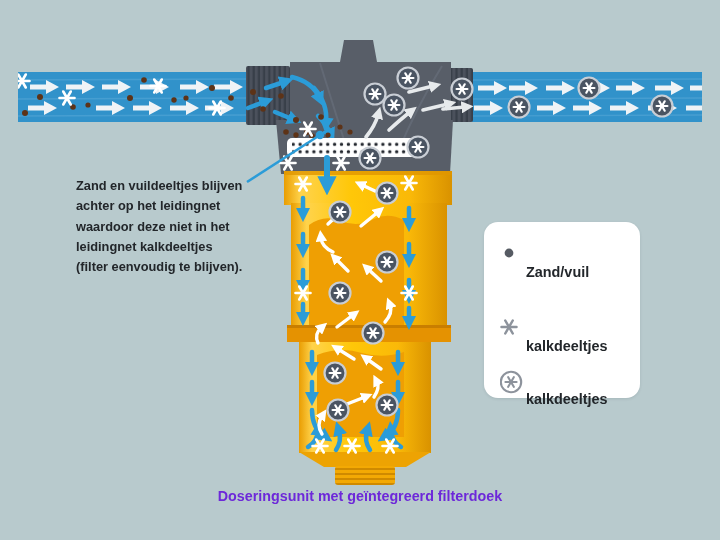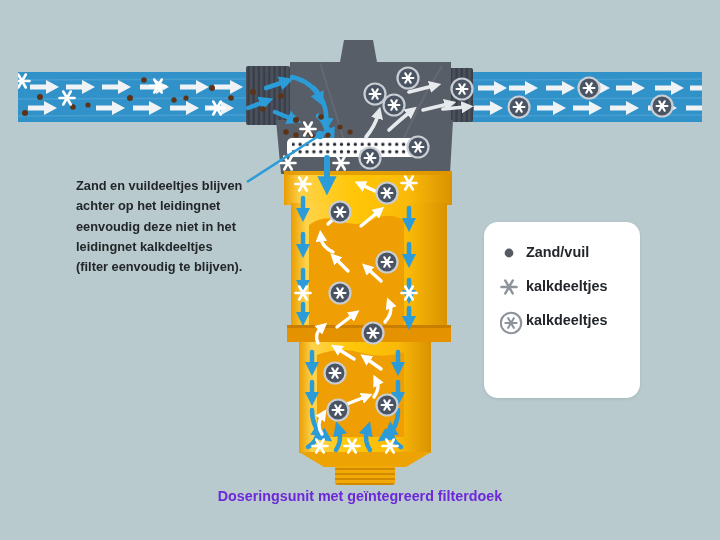--- a/index.html
+++ b/index.html
@@ -17,21 +17,21 @@
   
   .annotation{position:absolute;left:76px;top:176px;color:#22262a;
               font-size:12.8px;font-weight:bold;line-height:20.3px;}
   .annotation div{white-space:nowrap;}
   .legend{position:absolute;left:484px;top:222px;width:156px;height:176px;
           background:#ffffff;border-radius:14px;box-sizing:border-box;
           padding:20px 8px 0 16px;box-shadow:0 1px 3px rgba(40,60,65,.12);}
   .legend-row{display:flex;align-items:flex-start;margin-bottom:13px;}
   .legend-ic{width:26px;flex:0 0 26px;display:flex;justify-content:flex-start;}
   .legend-txt{color:#22262a;font-size:14.4px;font-weight:bold;line-height:20.5px;}
-  .legend-txt div{white-space:nowrap;}
+  .legend-txt div{white-space:nowrap;margin-top:20px;}
   .caption{position:absolute;left:0;top:488px;width:720px;text-align:center;
            color:#6d28d9;font-size:14.3px;font-weight:bold;}
 </style>
 </head>
 <body>
 
 <div class="stage">
 
 <svg class="diagram" width="720" height="540" viewBox="0 0 720 540">
   <defs>
@@ -272,21 +272,21 @@
 
   <g>
     <line x1="247" y1="182" x2="320" y2="135" stroke="#2b9cd8" stroke-width="2.6"></line>
     <circle cx="320" cy="135" r="4.2" fill="#2b9cd8"></circle>
   </g>
 </svg>
 
 <div class="annotation">
   <div>Zand en vuildeeltjes blijven</div>
   <div>achter op het leidingnet</div>
-  <div>eenvoudig deze niet in het</div>
+  <div>waardoor deze niet in het</div>
   <div>leidingnet kalkdeeltjes</div>
   <div>(filter eenvoudig te blijven).</div>
 </div>
 
 <div class="legend">
   <div class="legend-row">
     <span class="legend-ic">
       <svg width="22" height="21">
             <circle cx="9" cy="11" r="4.4" fill="#565b63"></circle>
           </svg>

